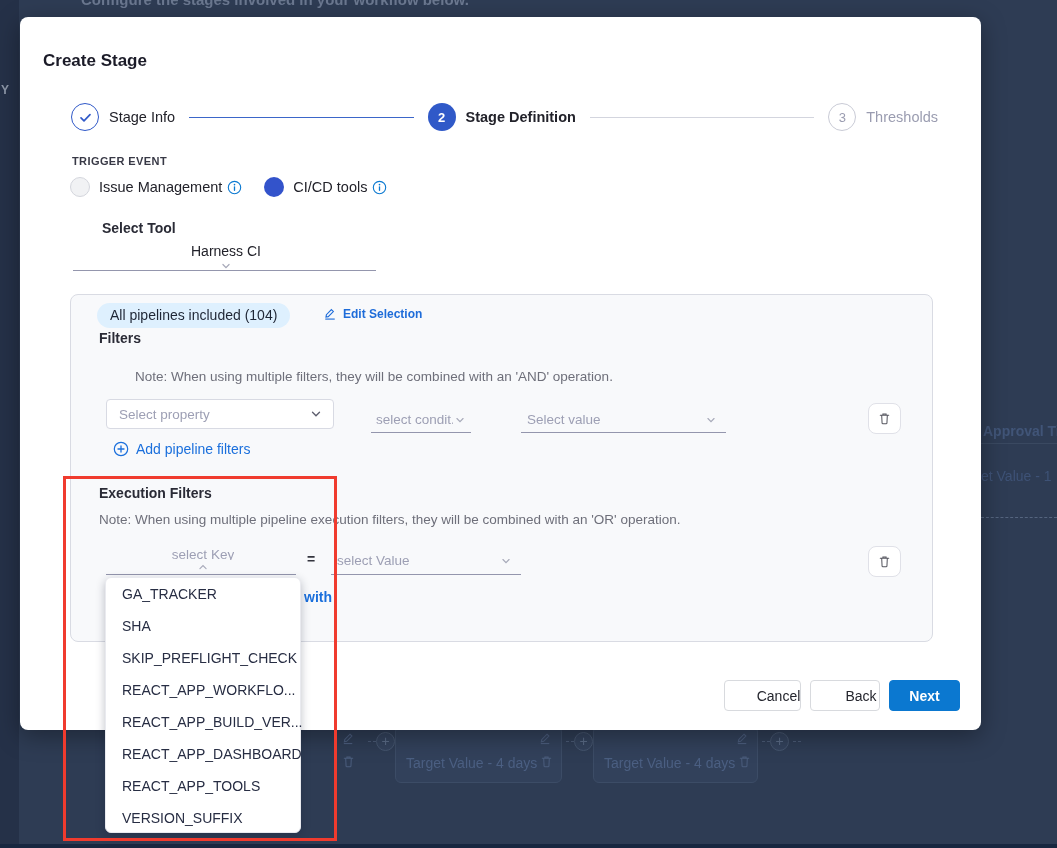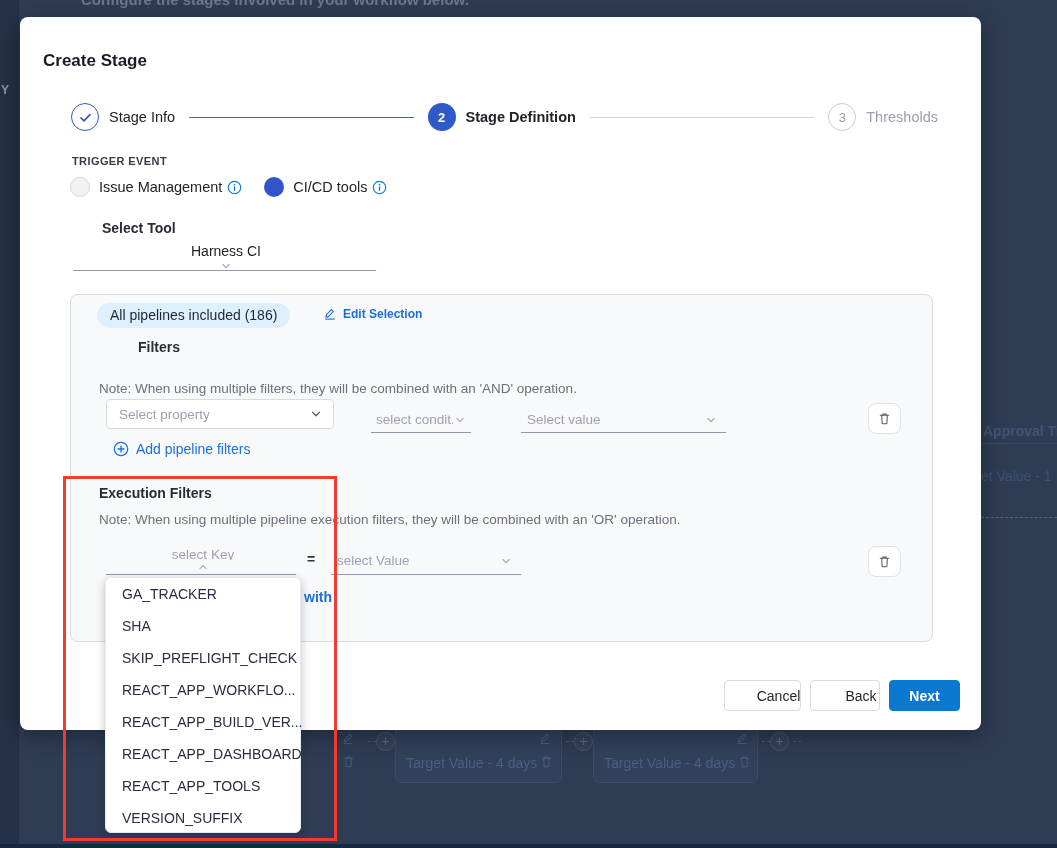--- a/index.html
+++ b/index.html
@@ -209,31 +209,31 @@
 
     <div class="select-tool-label">Select Tool</div>
     <div class="underline-select tool-select">
       <span class="tool-value">Harness CI</span>
       <svg class="chev" viewBox="0 0 16 16">
           <path d="M4.5 6.3L8 9.8l3.5-3.5" fill="none" stroke="currentColor" stroke-width="1.4" stroke-linecap="round"></path>
         </svg>
     </div>
 
     <div class="panel">
-      <div class="badge">All pipelines included (186)</div>
+      <div class="badge">All pipelines included (104)</div>
       <div class="edit-link">
         <svg class="edit-icon" viewBox="0 0 16 16">
             <path d="M9.6 3l2.2 2.2-5.8 5.8-2.6.5.5-2.7z" fill="none" stroke="currentColor" stroke-width="1.3"></path>
             <path d="M2.6 13.8h10.8" stroke="currentColor" stroke-width="1.3"></path>
           </svg>
         <span>Edit Selection</span>
       </div>
 
-      <div class="section-title" style="top:44px;margin-left:39px;">Filters</div>
-      <div class="section-note" style="top:86px;">Note: When using multiple filters, they will be combined with an 'AND' operation.</div>
+      <div class="section-title" style="top:35px;">Filters</div>
+      <div class="section-note" style="top:74px;margin-left:36px;">Note: When using multiple filters, they will be combined with an 'AND' operation.</div>
 
       <div class="property-select">
         <span class="placeholder">Select property</span>
         <svg class="chev" viewBox="0 0 16 16">
             <path d="M4 6l4 4 4-4" fill="none" stroke="currentColor" stroke-width="1.5" stroke-linecap="round"></path>
           </svg>
       </div>
       <div class="underline-select cond-select">
         <span class="placeholder">select condit...</span>
         <svg class="chev" viewBox="0 0 16 16">

